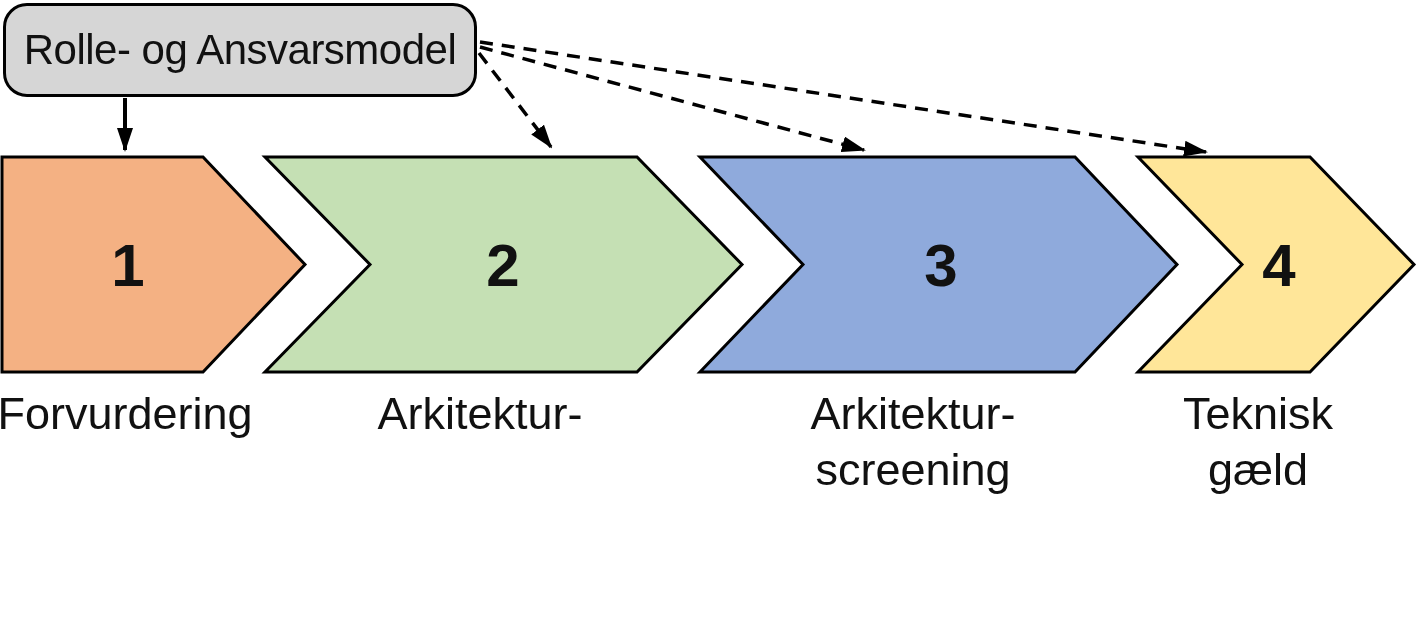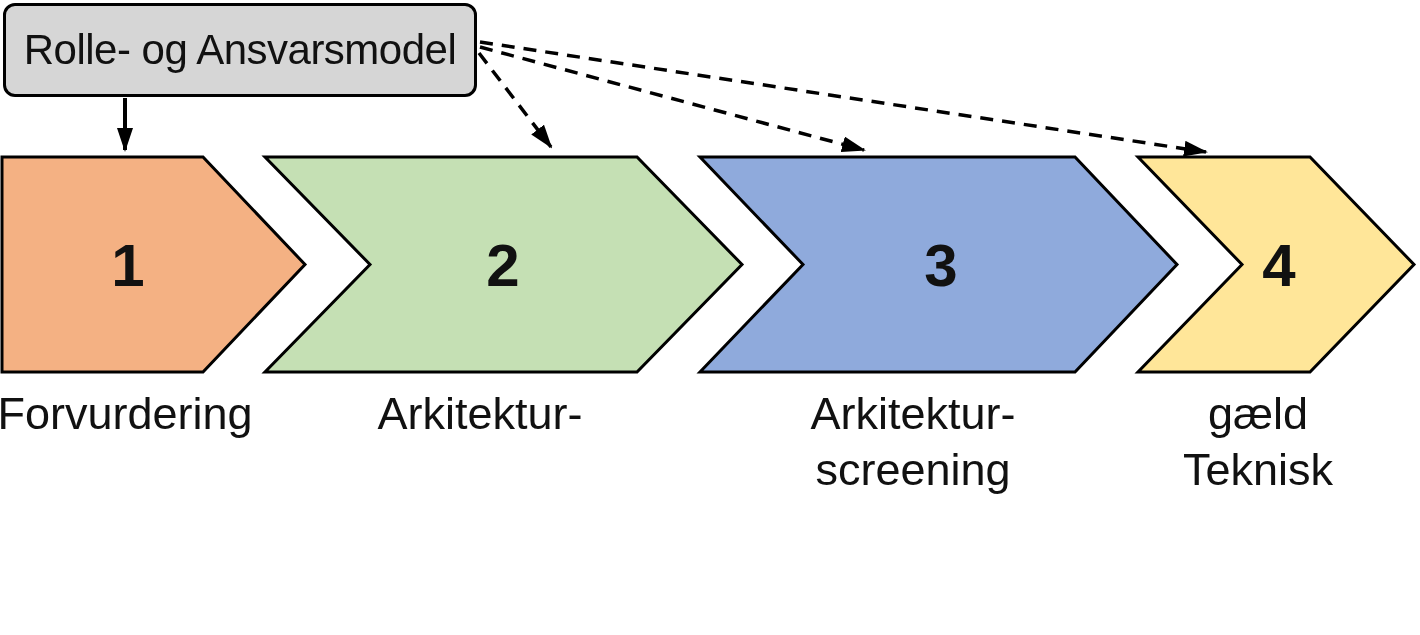--- a/index.html
+++ b/index.html
@@ -20,21 +20,21 @@
     width: 1420px;
     height: 635px;
   }
 
   .title-box {
     position: absolute;
     left: 3px; top: 3px;
     width: 474px; height: 94px;
     background: #d6d6d6;
     border: 3.5px solid #000000;
-    border-radius: 12px;
+    border-radius: 24px;
     display: flex;
     align-items: center;
     justify-content: center;
   }
   .title-box .title-text {
     font-size: 42px;
     line-height: 1;
     white-space: nowrap;
     letter-spacing: -0.5px;
   }
@@ -108,17 +108,17 @@
     <div>Forvurdering</div>
   </div>
   <div class="stage-label lab-2">
     <div>Arkitektur-</div>
   </div>
   <div class="stage-label lab-3">
     <div>Arkitektur-</div>
     <div>screening</div>
   </div>
   <div class="stage-label lab-4">
+    <div>Teknisk</div>
     <div>gæld</div>
-    <div>Teknisk</div>
   </div>
 
 </div>
 
 </body></html>

